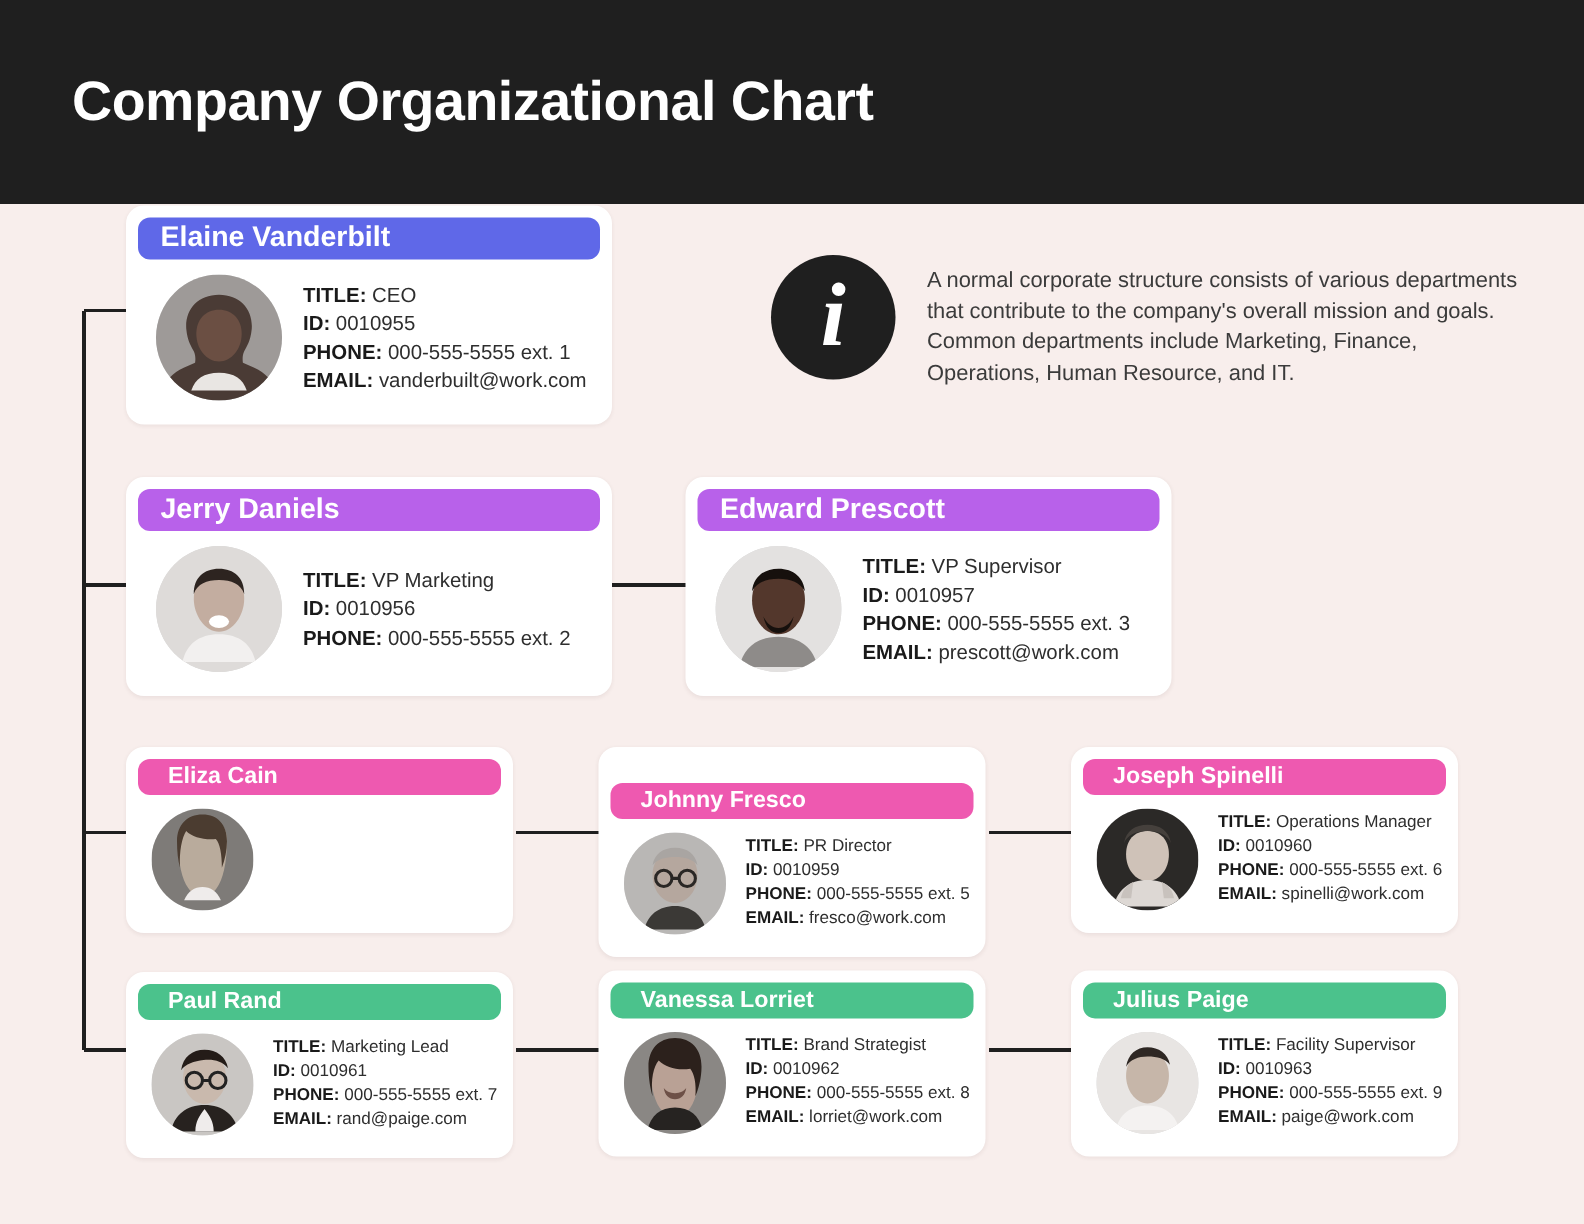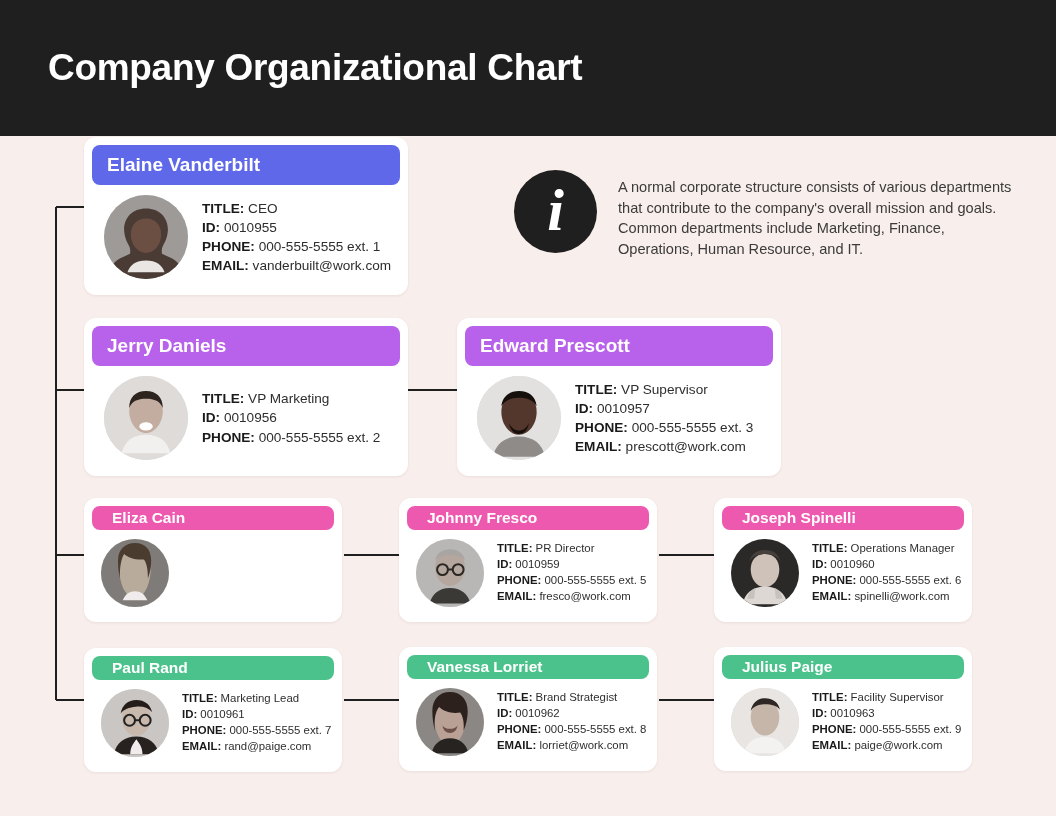--- a/index.html
+++ b/index.html
@@ -113,21 +113,21 @@
   .avatar svg { display: block; width: 100%; height: 100%; }
   .fields {
     flex: 1 1 auto;
     color: #2e2e2e;
   }
   .fields .row { white-space: nowrap; }
   .fields .row b { color: #1a1a1a; }
 
   
   .card.lg { width: 324px; }
-  .card.lg .card-header { height: 40px; font-size: 19px; padding: 0 15px; }
+  .card.lg .card-header { height: 28px; font-size: 19px; padding: 0 15px; }
   .card.lg .avatar { width: 84px; height: 84px; margin: 4px 2px 4px 8px; }
   .card.lg .fields { font-size: 13.6px; line-height: 1.41; }
 
   
   .card.sm { width: 258px; }
   .card.sm .card-header { height: 24px; font-size: 15.5px; padding: 0 20px; }
   .card.sm .avatar { width: 68px; height: 68px; margin: 3px 1px 3px 5px; }
   .card.sm .fields { font-size: 11.4px; line-height: 1.4; }
 </style>
 </head>
@@ -241,21 +241,21 @@
         <rect width="100" height="100" fill="#7e7b78"></rect>
         <path d="M26 30c0-14 11-22 24-22s24 8 24 22c0 24-4 40-10 48-5 7-9 10-14 10s-9-3-14-10c-6-8-10-24-10-48z" fill="#b9ab9c"></path>
         <path d="M50 6c-15 0-25 10-25 26 0 10 1 19 3 26-1-16 2-30 6-36 6 6 17 9 29 8 4 4 6 15 6 28 3-8 5-17 5-26C74 16 65 6 50 6z" fill="#4b3c30"></path>
         <path d="M32 90c4-9 10-13 18-13s14 4 18 13z" fill="#efeceb"></path>
       </svg>
     </div>
   </div>
 </div>
 
 <div class="card sm" style="left:399px; top:498px;">
-  <div class="card-header" style="background:#ee59b0;">
+  <div class="card-header" style="background:#ee59b0;margin-top:16px;">
     <span>Johnny Fresco</span>
   </div>
   <div class="card-body">
     <div class="avatar">
       <svg viewBox="0 0 100 100" preserveAspectRatio="xMidYMid slice">
         <rect width="100" height="100" fill="#b9b7b5"></rect>
         <path d="M50 18c-14 0-22 10-22 24s9 27 22 27 22-13 22-27-8-24-22-24z" fill="#b5a79e"></path>
         <path d="M28 32c2-11 10-17 22-17s20 6 22 17c-5-6-12-8-22-8s-17 2-22 8z" fill="#a9a5a2"></path>
         <g fill="none" stroke="#2a2725" stroke-width="3">
           <circle cx="39" cy="45" r="8"></circle>

